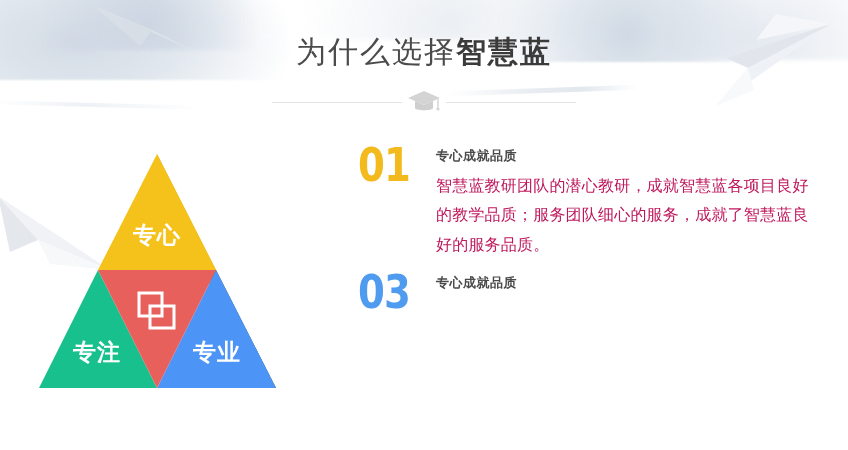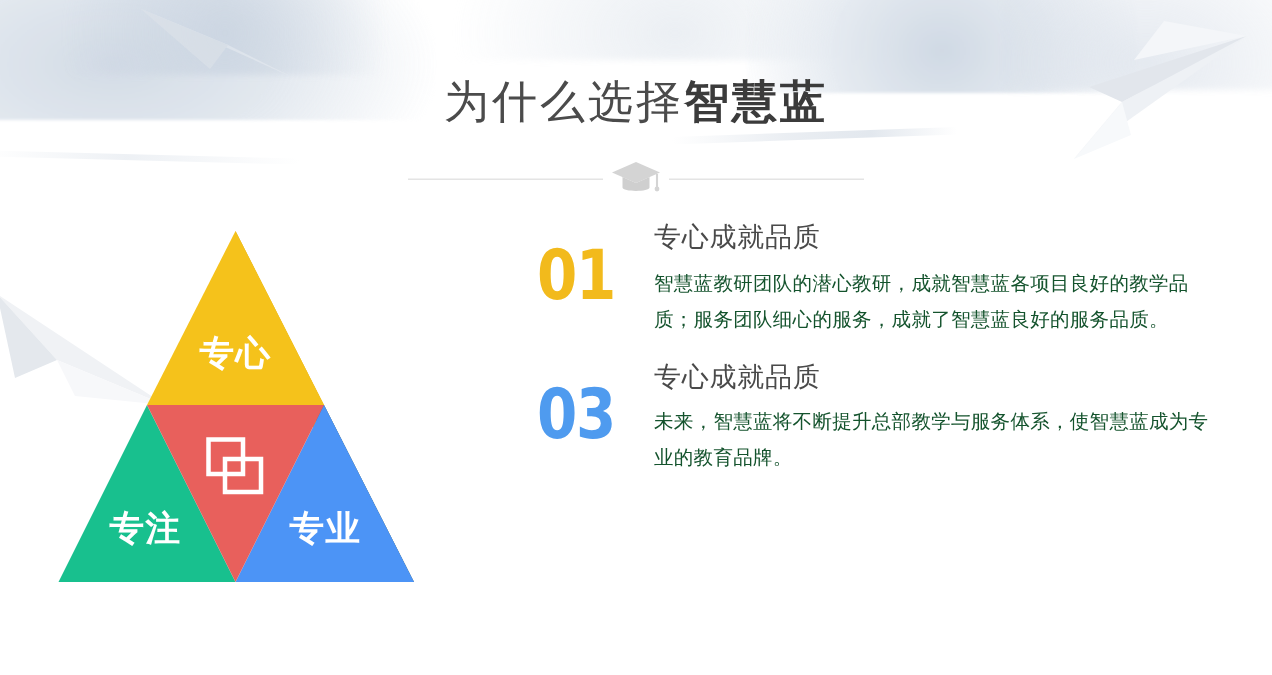--- a/index.html
+++ b/index.html
@@ -54,21 +54,20 @@
 
   .plane-right{right:12px;top:6px;transform:rotate(0deg);}
   .plane-left{left:-8px;top:178px;}
   .plane-topleft{left:86px;top:-6px;opacity:.55;}
 
   
   #header{position:absolute;left:0;right:0;top:34px;text-align:center;}
   #page-title{
     font-size:30px;color:#4b4b4b;letter-spacing:2px;font-weight:400;
     line-height:1.2;
-    margin-top:17px;
   }
   #page-title .strong{font-weight:bold;color:#3b3b3b;}
 
   #divider{
     margin-top:19px;
     display:flex;align-items:center;justify-content:center;gap:0;
   }
   .div-line{width:130px;height:1px;background:#e4e4e4;}
   .cap-wrap{width:44px;display:flex;align-items:center;justify-content:center;}
 
@@ -77,37 +76,37 @@
     position:absolute;left:38px;top:152px;width:240px;height:238px;
   }
   #pyramid svg{display:block;}
   .tri-label{
     font-family:"Liberation Sans","DejaVu Sans",sans-serif;
     font-weight:bold;fill:#ffffff;font-size:23px;letter-spacing:1px;
   }
 
   
   #feature-list{position:absolute;left:358px;top:146px;width:470px;}
-  .feature{display:flex;align-items:center;margin-bottom:14px;}
+  .feature{display:flex;align-items:flex-start;margin-bottom:14px;}
   .feature:last-child{margin-bottom:0;}
   .f-num{
     width:78px;flex:0 0 78px;
     font-family:"DejaVu Sans",sans-serif;
     font-weight:bold;font-size:46px;line-height:46px;
     letter-spacing:-1px;
     transform:scaleX(.84);transform-origin:left top;
     margin-top:-4px;
   }
   .f-body{flex:1;padding-top:2px;}
   .f-title{
-    font-size:18px;font-weight:normal;color:#4a4a4a;letter-spacing:.5px;
+    font-size:13px;font-weight:bold;color:#4a4a4a;letter-spacing:.5px;
     margin-bottom:7px;line-height:1.2;
   }
   .f-text{
-    font-size:13px;color:#14532d;line-height:1.85;letter-spacing:.2px;
+    font-size:16px;color:#be185d;line-height:1.85;letter-spacing:.2px;
     max-width:382px;
   }
 </style>
 </head>
 <body>
 
 <div id="bg-layer">
   <div class="cloud-tl"></div>
   <div class="cloud-tl2"></div>
   <div class="cloud-mid"></div>
@@ -192,17 +191,16 @@
       <div class="f-title">专心成就品质</div>
       <div class="f-text">智慧蓝教研团队的潜心教研，成就智慧蓝各项目良好的教学品质；服务团队细心的服务，成就了智慧蓝良好的服务品质。</div>
     </div>
   </div>
 
 
   <div class="feature">
     <div class="f-num" style="color: rgb(79, 155, 239);">03</div>
     <div class="f-body">
       <div class="f-title">专心成就品质</div>
-      <div class="f-text">未来，智慧蓝将不断提升总部教学与服务体系，使智慧蓝成为专业的教育品牌。</div>
     </div>
   </div>
 
 </div>
 
 </body></html>

